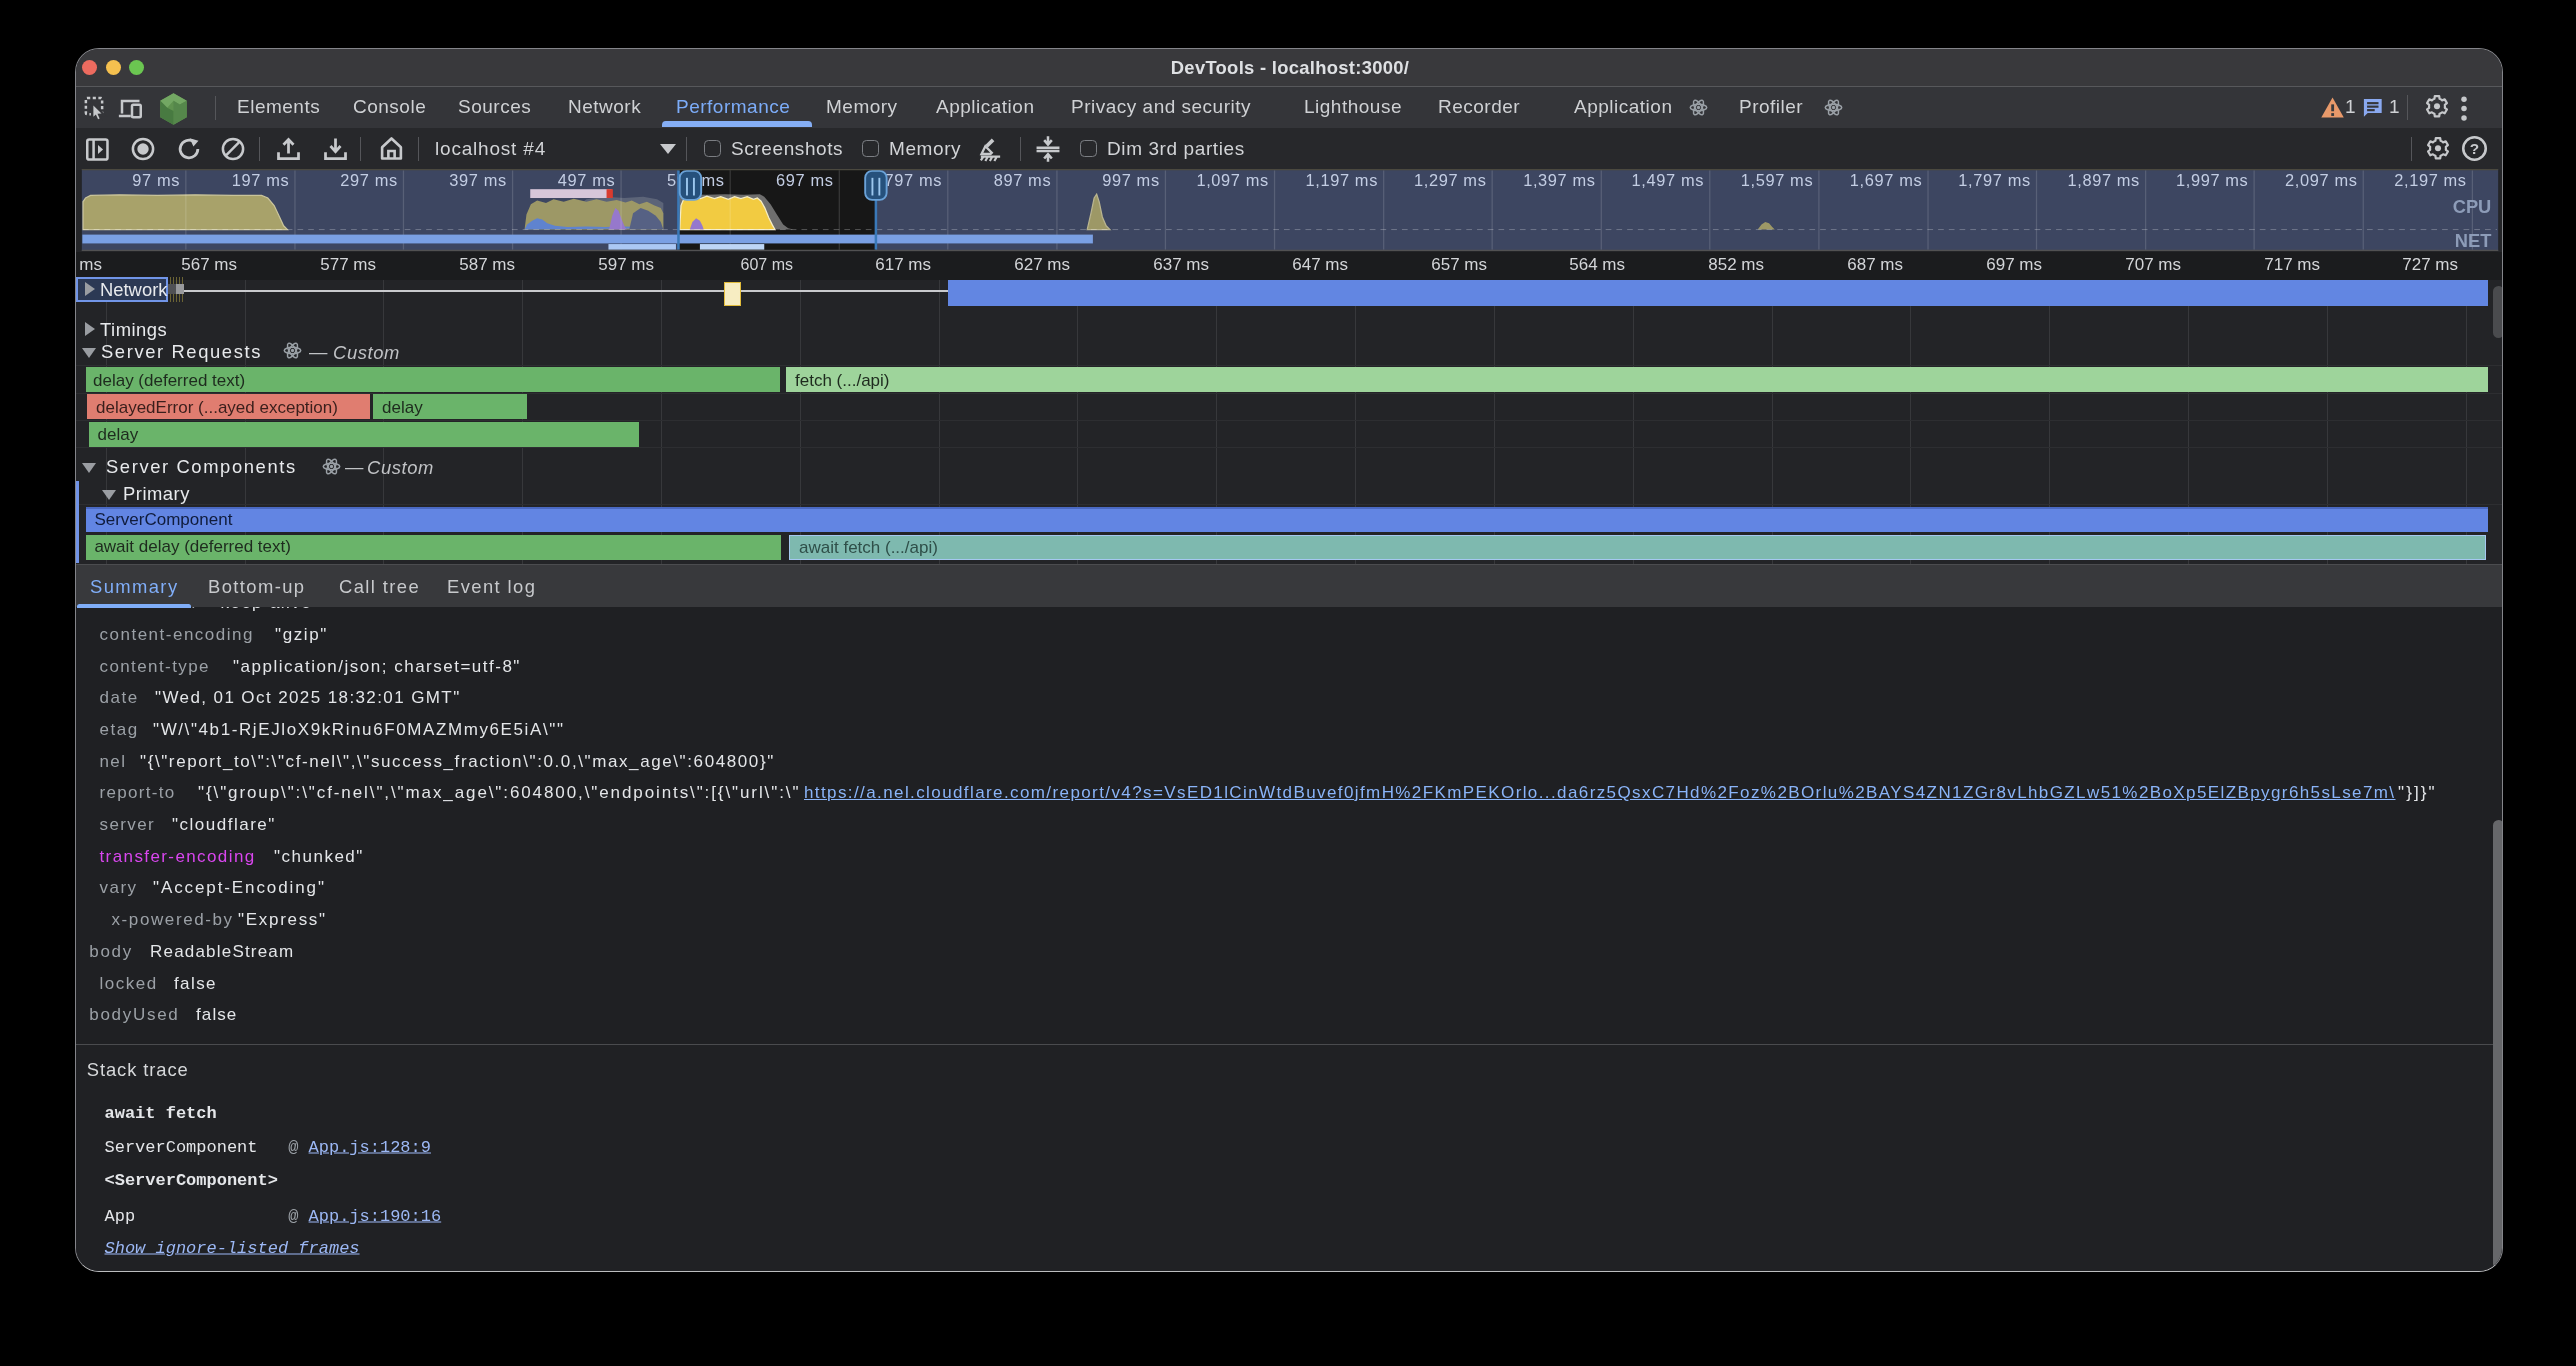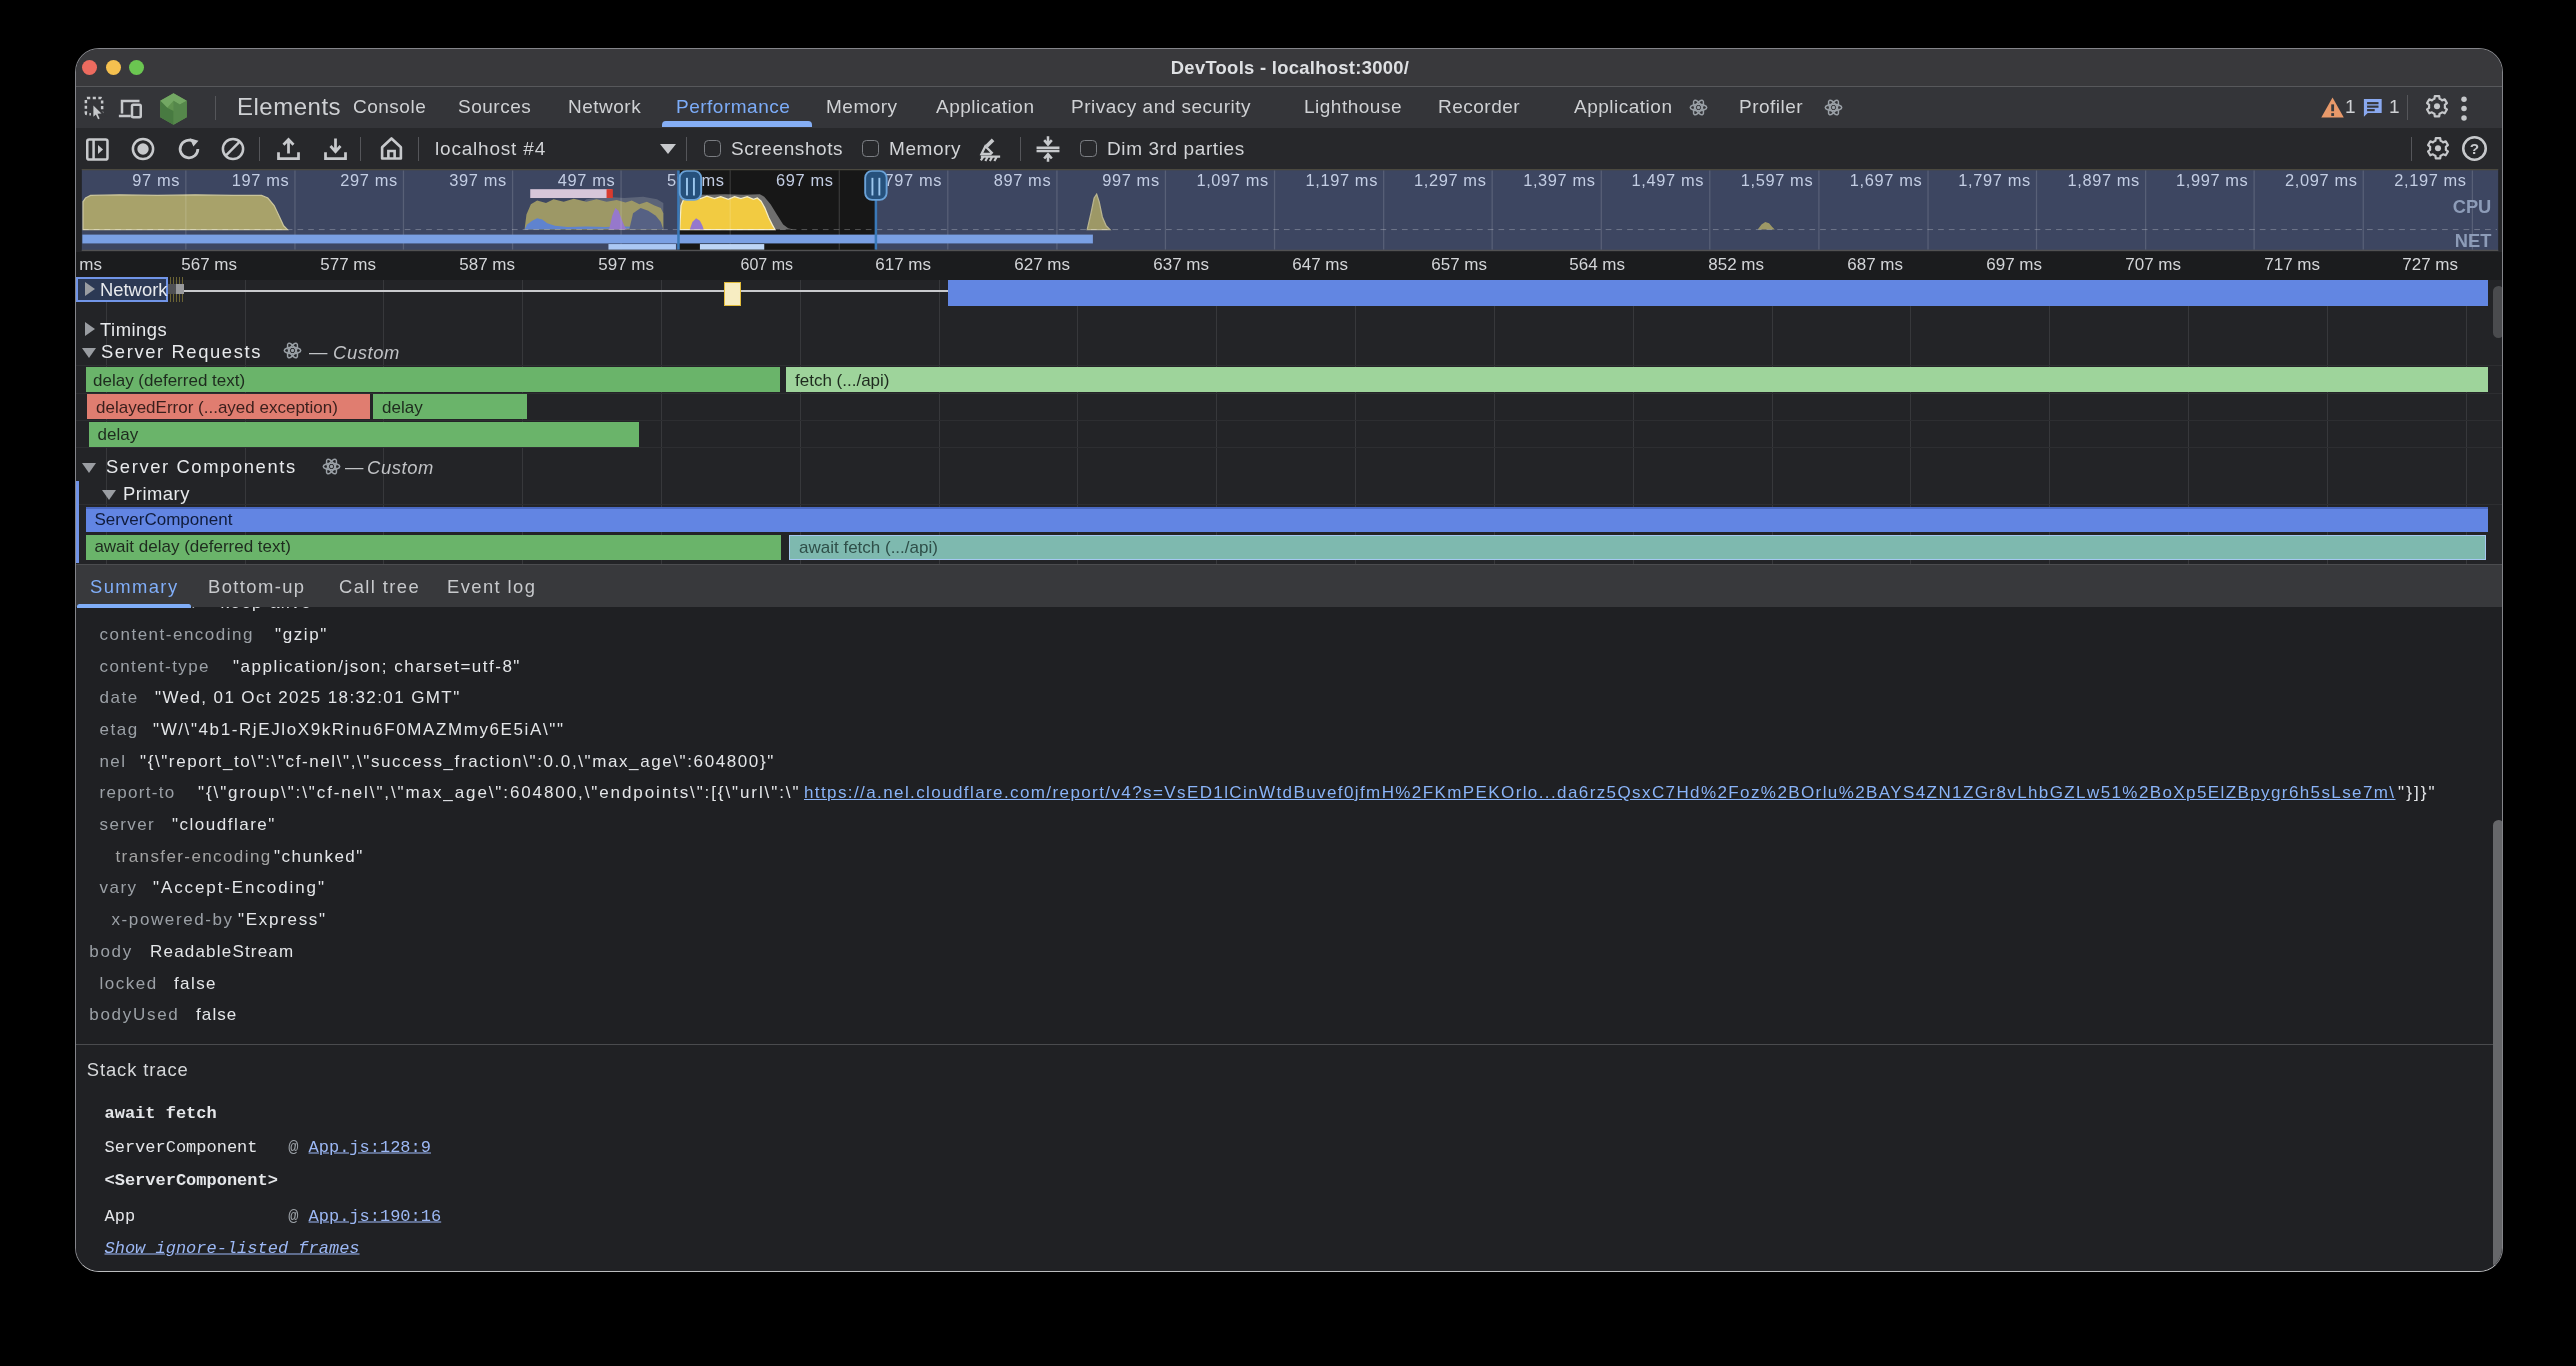--- a/index.html
+++ b/index.html
@@ -27,21 +27,21 @@
 <rect x="22" y="14" width="14" height="20" rx="2" fill="#343539" stroke="#c6c8cb" stroke-width="4"></rect>
 <path d="M1 32 L20 32" stroke="#c6c8cb" stroke-width="4"></path>
     </svg>
 <svg class="abs" style="left:81px;top:43px" width="33" height="34" viewBox="0 0 52 54">
 <polygon points="26,2 47,14 47,40 26,52 5,40 5,14" fill="#5f924f"></polygon>
 <polygon points="26,2 47,14 36,20 26,14 16,25 5,14" fill="#73a763"></polygon>
 <polygon points="26,14 36,20 47,14 47,40 26,52 26,30" fill="#55874b"></polygon>
 <polygon points="5,14 16,25 26,30 26,52 5,40" fill="#487a41"></polygon>
     </svg>
 <div class="sep" style="left:139px;top:47px;height:24px"></div>
-<div style="position:absolute;left:161px;top:58px;transform:translateY(-50%);white-space:pre;font-size:24px;color:#cfd1d4;letter-spacing:0.5px;">Elements</div>
+<div style="position:absolute;left:161px;top:58px;transform:translateY(-50%);white-space:pre;font-size:19px;color:#cfd1d4;letter-spacing:0.5px;">Elements</div>
 <div style="position:absolute;left:277px;top:58px;transform:translateY(-50%);white-space:pre;font-size:19px;color:#cfd1d4;letter-spacing:0.5px;">Console</div>
 <div style="position:absolute;left:382px;top:58px;transform:translateY(-50%);white-space:pre;font-size:19px;color:#cfd1d4;letter-spacing:0.5px;">Sources</div>
 <div style="position:absolute;left:492px;top:58px;transform:translateY(-50%);white-space:pre;font-size:19px;color:#cfd1d4;letter-spacing:0.5px;">Network</div>
 <div style="position:absolute;left:600px;top:58px;transform:translateY(-50%);white-space:pre;font-size:19px;color:#7cacf8;letter-spacing:0.5px;">Performance</div>
 <div style="position:absolute;left:750px;top:58px;transform:translateY(-50%);white-space:pre;font-size:19px;color:#cfd1d4;letter-spacing:0.5px;">Memory</div>
 <div style="position:absolute;left:860px;top:58px;transform:translateY(-50%);white-space:pre;font-size:19px;color:#cfd1d4;letter-spacing:0.5px;">Application</div>
 <div style="position:absolute;left:995px;top:58px;transform:translateY(-50%);white-space:pre;font-size:19px;color:#cfd1d4;letter-spacing:0.5px;">Privacy and security</div>
 <div style="position:absolute;left:1228px;top:58px;transform:translateY(-50%);white-space:pre;font-size:19px;color:#cfd1d4;letter-spacing:0.5px;">Lighthouse</div>
 <div style="position:absolute;left:1362px;top:58px;transform:translateY(-50%);white-space:pre;font-size:19px;color:#cfd1d4;letter-spacing:0.5px;">Recorder</div>
 <div style="position:absolute;left:1498px;top:58px;transform:translateY(-50%);white-space:pre;font-size:19px;color:#cfd1d4;letter-spacing:0.5px;">Application</div>
@@ -343,21 +343,21 @@
       <div style="position:absolute;left:23.5px;top:60px;transform:translateY(-50%);white-space:pre;font-size:17px;color:#9ba0a6;letter-spacing:1.4px;">content-type</div>
       <div style="position:absolute;left:157px;top:60px;transform:translateY(-50%);white-space:pre;font-size:17px;color:#e4e6e9;letter-spacing:1.5px;">"application/json; charset=utf-8"</div>
       <div style="position:absolute;left:23.5px;top:91px;transform:translateY(-50%);white-space:pre;font-size:17px;color:#9ba0a6;letter-spacing:1.5px;">date</div>
       <div style="position:absolute;left:79px;top:91px;transform:translateY(-50%);white-space:pre;font-size:17px;color:#e4e6e9;letter-spacing:1.4px;">"Wed, 01 Oct 2025 18:32:01 GMT"</div>
       <div style="position:absolute;left:23.5px;top:123px;transform:translateY(-50%);white-space:pre;font-size:17px;color:#9ba0a6;letter-spacing:1.5px;">etag</div>
       <div style="position:absolute;left:77px;top:123px;transform:translateY(-50%);white-space:pre;font-size:17px;color:#e4e6e9;letter-spacing:1.6px;">"W/\"4b1-RjEJloX9kRinu6F0MAZMmy6E5iA\""</div>
       <div style="position:absolute;left:23.5px;top:155px;transform:translateY(-50%);white-space:pre;font-size:17px;color:#9ba0a6;letter-spacing:1.4px;">nel</div>
       <div style="position:absolute;left:64px;top:155px;transform:translateY(-50%);white-space:pre;font-size:17px;color:#e4e6e9;letter-spacing:1.6px;">"{\"report_to\":\"cf-nel\",\"success_fraction\":0.0,\"max_age\":604800}"</div>
       <div style="position:absolute;left:23.5px;top:218px;transform:translateY(-50%);white-space:pre;font-size:17px;color:#9ba0a6;letter-spacing:1.4px;">server</div>
       <div style="position:absolute;left:96px;top:218px;transform:translateY(-50%);white-space:pre;font-size:17px;color:#e4e6e9;letter-spacing:1.5px;">"cloudflare"</div>
-      <div style="position:absolute;left:23.5px;top:250px;transform:translateY(-50%);white-space:pre;font-size:17px;color:#a3a3a3;letter-spacing:1.4px;margin-left:16px;">transfer-encoding</div>
+      <div style="position:absolute;left:23.5px;top:250px;transform:translateY(-50%);white-space:pre;font-size:17px;color:#d946ef;letter-spacing:1.4px;">transfer-encoding</div>
       <div style="position:absolute;left:198px;top:250px;transform:translateY(-50%);white-space:pre;font-size:17px;color:#e4e6e9;letter-spacing:1.5px;">"chunked"</div>
       <div style="position:absolute;left:23.5px;top:281px;transform:translateY(-50%);white-space:pre;font-size:17px;color:#9ba0a6;letter-spacing:1.5px;">vary</div>
       <div style="position:absolute;left:77px;top:281px;transform:translateY(-50%);white-space:pre;font-size:17px;color:#e4e6e9;letter-spacing:1.9px;">"Accept-Encoding"</div>
       <div style="position:absolute;left:23.5px;top:313px;transform:translateY(-50%);white-space:pre;font-size:17px;color:#9ba0a6;letter-spacing:1.6px;margin-left:12px;">x-powered-by</div>
       <div style="position:absolute;left:162px;top:313px;transform:translateY(-50%);white-space:pre;font-size:17px;color:#e4e6e9;letter-spacing:1.7px;">"Express"</div>
       <div style="position:absolute;left:13.3px;top:345px;transform:translateY(-50%);white-space:pre;font-size:17px;color:#9ba0a6;letter-spacing:1.7px;">body</div>
       <div style="position:absolute;left:74px;top:345px;transform:translateY(-50%);white-space:pre;font-size:17px;color:#e4e6e9;letter-spacing:1.2px;">ReadableStream</div>
       <div style="position:absolute;left:23.5px;top:377px;transform:translateY(-50%);white-space:pre;font-size:17px;color:#9ba0a6;letter-spacing:1.5px;">locked</div>
       <div style="position:absolute;left:98px;top:377px;transform:translateY(-50%);white-space:pre;font-size:17px;color:#e4e6e9;letter-spacing:1.4px;">false</div>
       <div style="position:absolute;left:13.3px;top:408px;transform:translateY(-50%);white-space:pre;font-size:17px;color:#9ba0a6;letter-spacing:1.7px;">bodyUsed</div>

